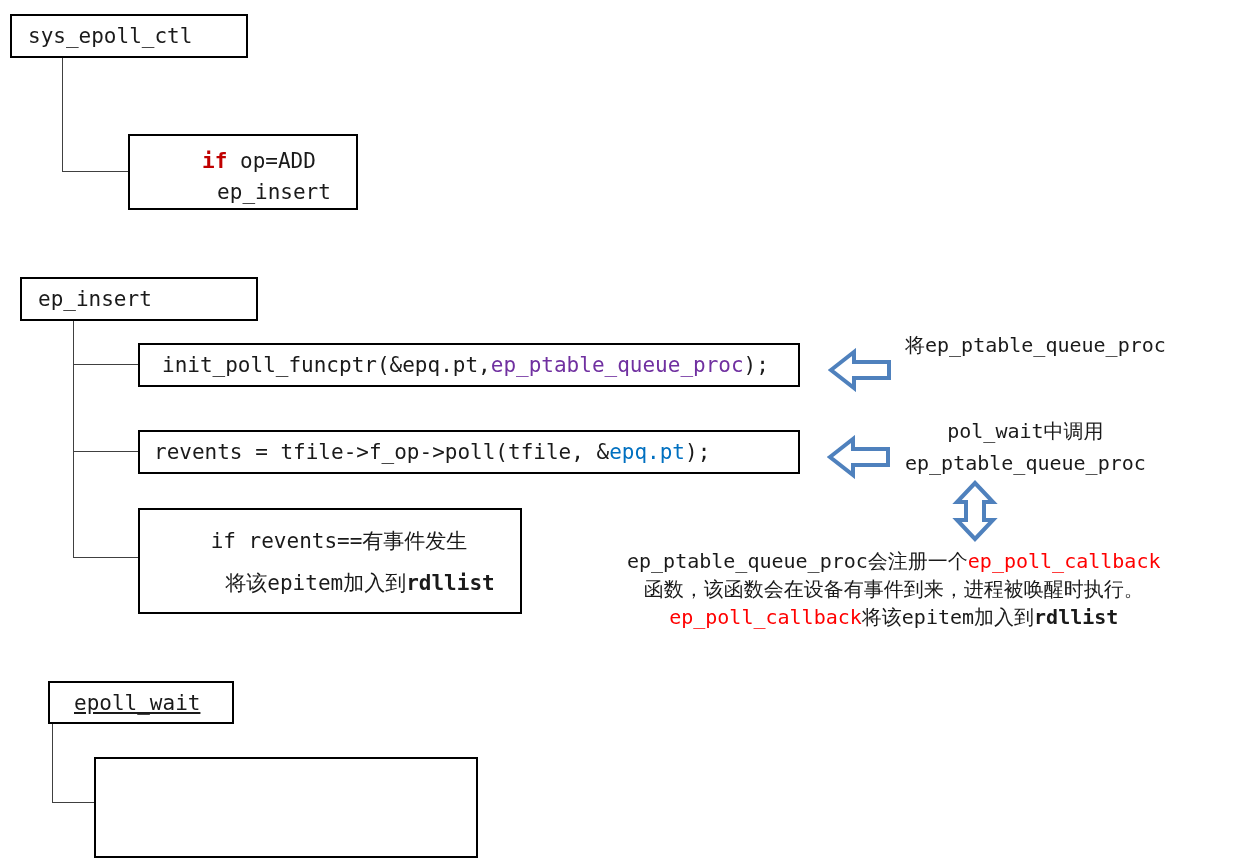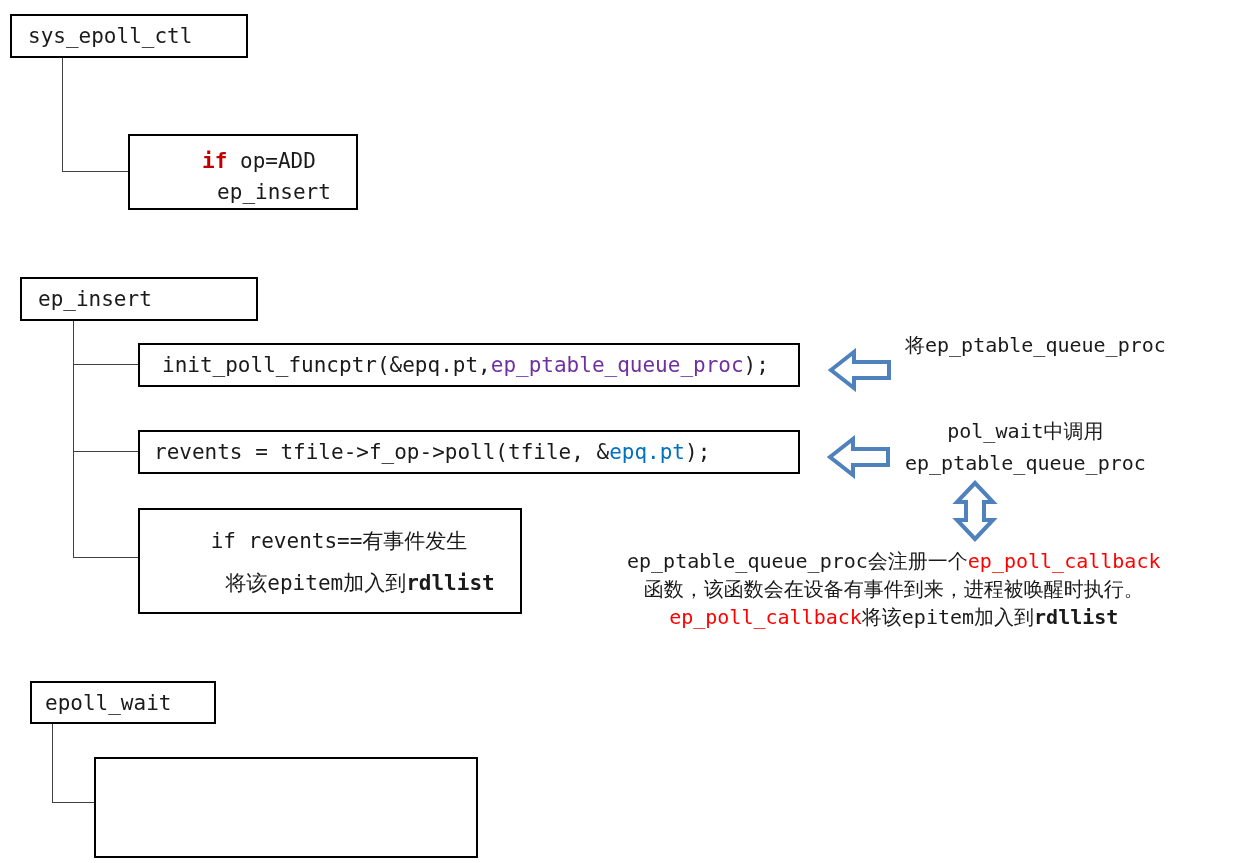--- a/index.html
+++ b/index.html
@@ -71,21 +71,21 @@
     <span>revents = tfile-&gt;f_op-&gt;poll(tfile, &amp;</span>
       <span class="blue">epq.pt</span>
       <span>);</span>
   </div>
 
   <div class="box" style="left:138px;top:508px;width:384px;height:106px;padding:10px 0 0 18px;line-height:42px;">
     <div><span>if revents==有事件发生</span></div>
     <div style="margin-left:42px;"><span>将该epitem加入到</span><span class="b">rdllist</span></div>
   </div>
 
-  <div class="box label-box" style="left:30px;top:681px;width:186px;height:43px;padding-left:13px;">
+  <div class="box label-box" style="left:48px;top:681px;width:186px;height:43px;padding-left:24px;text-decoration:underline;">
     <span>epoll_wait</span>
   </div>
 
   <div class="conn elbow" style="left:52px;top:724px;width:42px;height:79px;"></div>
 
   <div class="box" style="left:94px;top:757px;width:384px;height:101px;padding:10px 0 0 20px;line-height:47px;">
   </div>
 
   <svg class="arrow" style="left:828px;top:348px;" width="64" height="44" viewBox="0 0 64 44">
     <path d="M3 22 L26 4 L26 14 L61 14 L61 30 L26 30 L26 40 Z"></path>

